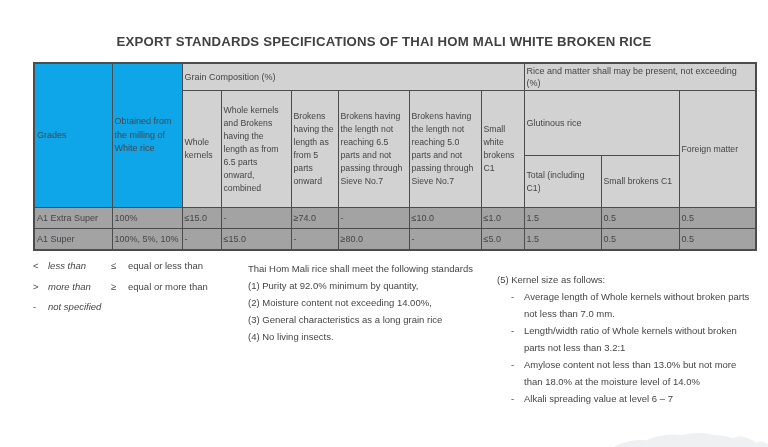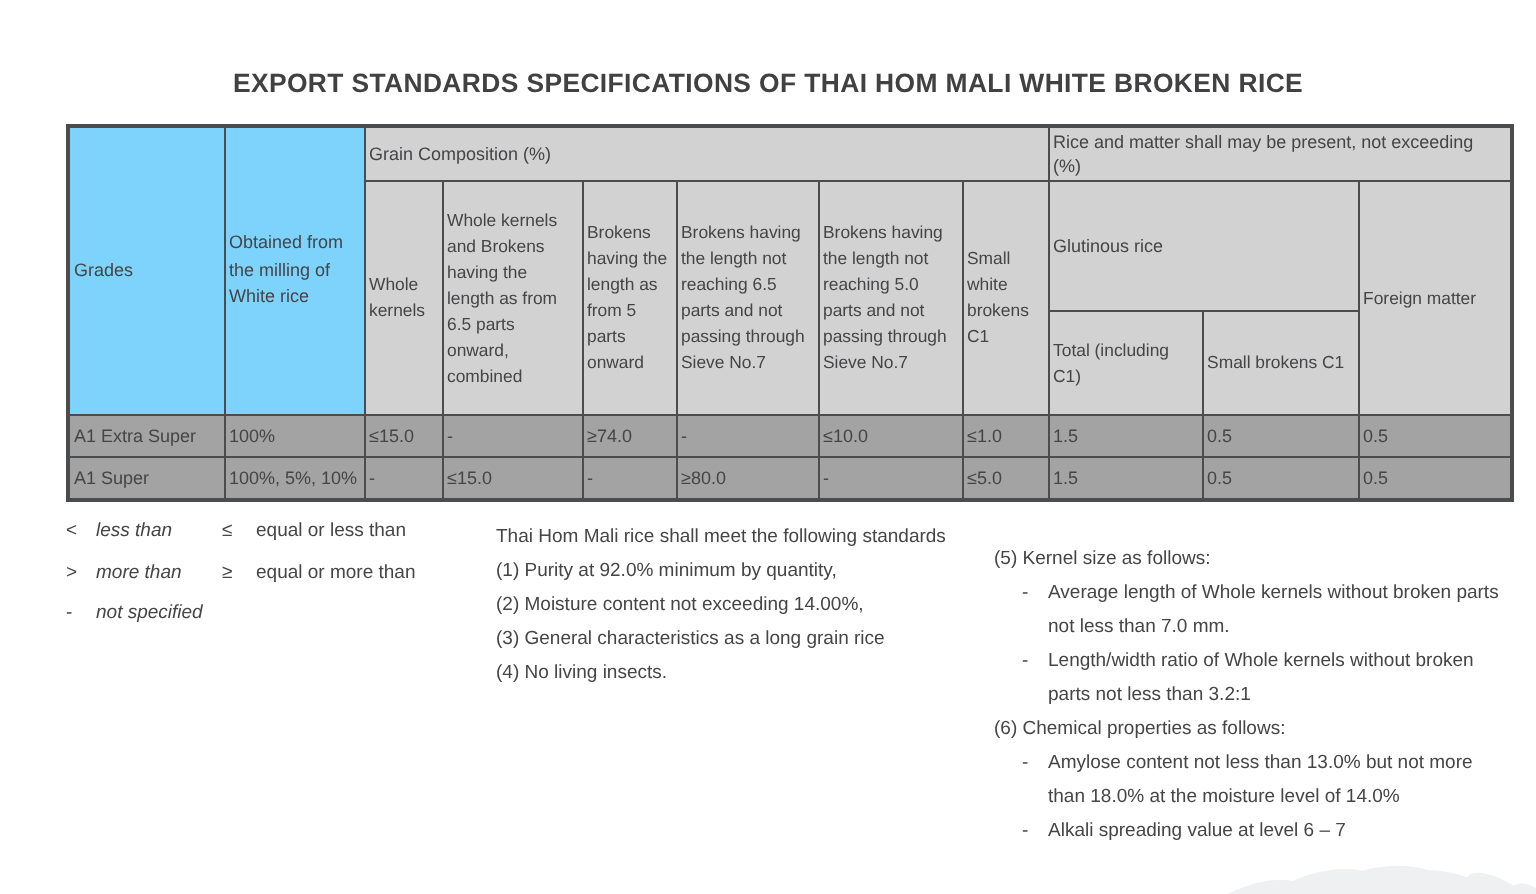--- a/index.html
+++ b/index.html
@@ -28,21 +28,21 @@
     text-align:left; vertical-align:middle;
     padding:1px 2px;
     overflow:hidden;
   }
   td.hdr {
     background:#d2d2d2;
     font-size:8.7px; line-height:1.5;
     color:#454547;
   }
   td.hdr-group { background:#d2d2d2; font-size:9px; line-height:1.35; }
-  td.hdr-main  { background:#7dd3fc; font-size:9px; line-height:1.5; }
+  td.hdr-main  { background:#0ea5e9; font-size:9px; line-height:1.5; }
   td.foreign-cell { padding:0 14px; }
   tr.band1 { height:26px; }
   tr.band2 { height:65px; }
   tr.band3 { height:52px; }
   tr.data  { height:21px; }
   tr.data td { font-size:9px; background:#a3a3a3; }
 
   .legend {
     position:absolute; left:33px; top:260px;
     font-size:9.5px; color:#454547;
@@ -173,21 +173,20 @@
   <div class="kernel-notes">
     <div>(5) Kernel size as follows:</div>
     <div class="bullet">
       <span class="bullet-dash">-</span>
       <span class="bullet-text">Average length of Whole kernels without broken parts not less than 7.0 mm.</span>
     </div>
     <div class="bullet">
       <span class="bullet-dash">-</span>
       <span class="bullet-text">Length/width ratio of Whole kernels without broken parts not less than 3.2:1</span>
     </div>
-    <div>(6) Chemical properties as follows:</div>
     <div class="bullet">
       <span class="bullet-dash">-</span>
       <span class="bullet-text">Amylose content not less than 13.0% but not more than 18.0% at the moisture level of 14.0%</span>
     </div>
     <div class="bullet">
       <span class="bullet-dash">-</span>
       <span class="bullet-text">Alkali spreading value at level 6 – 7</span>
     </div>
   </div>
 

